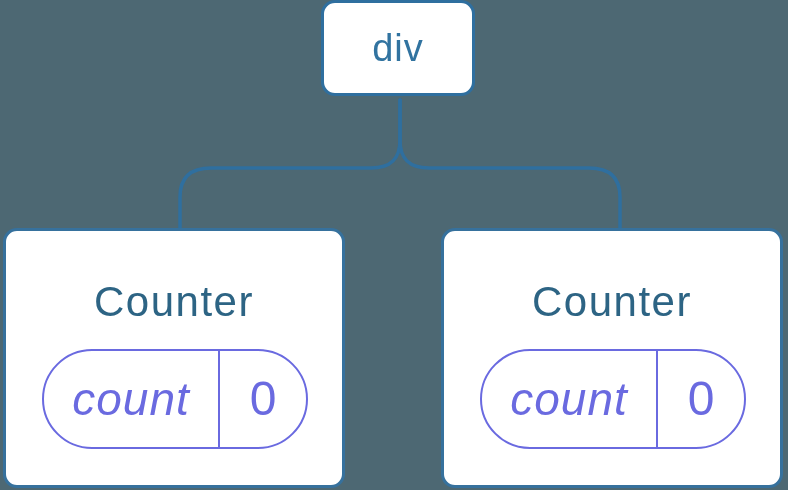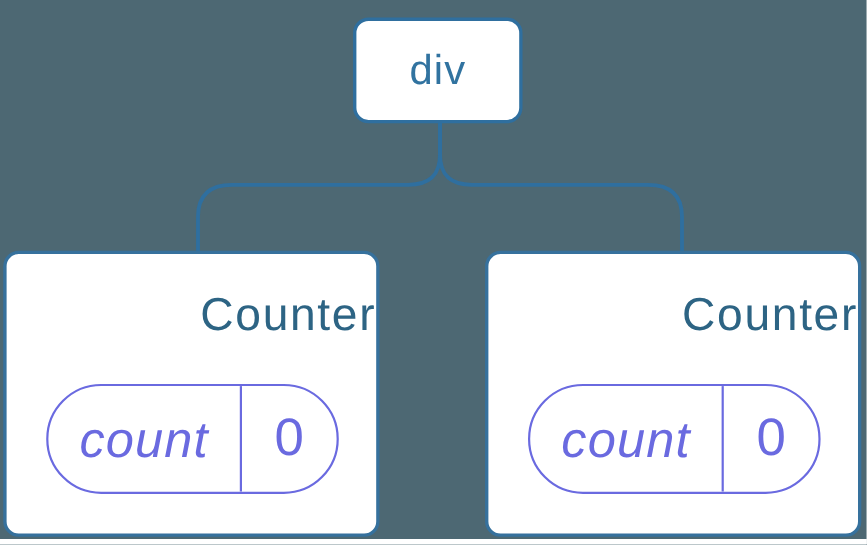--- a/index.html
+++ b/index.html
@@ -39,21 +39,21 @@
   }
   .connectors path {
     fill: none;
     stroke: var(--line, #2F6F9F);
     stroke-width: 3.5;
     stroke-linecap: round;
     stroke-linejoin: round;
   }
   .node-root {
     position: absolute;
-    left: 321px; top: 16px;
+    left: 321px; top: 0;
     width: 154px; height: 96px;
     background: #ffffff;
     border: 3px solid var(--line, #2F6F9F);
     border-radius: 14px;
     display: flex;
     align-items: center;
     justify-content: center;
     font-size: 38px;
     font-weight: 500;
     letter-spacing: 1px;
@@ -64,24 +64,24 @@
     top: 228px;
     width: 342px; height: 260px;
     background: #ffffff;
     border: 3px solid var(--card-border, #36719D);
     border-radius: 14px;
   }
   .card-left  { left: 3px; }
   .card-right { left: 441px; }
   .card-title {
     position: absolute;
-    top: 34px;
+    top: 50px;
     left: 0;
     width: 100%;
-    text-align: right;
+    text-align: center;
     font-size: 42px;
     font-weight: 500;
     letter-spacing: 1.5px;
     line-height: 1;
     color: var(--title-text, #2D6484);
   }
   .pill {
     position: absolute;
     left: 36px; top: 118px;
     width: 266px; height: 100px;

